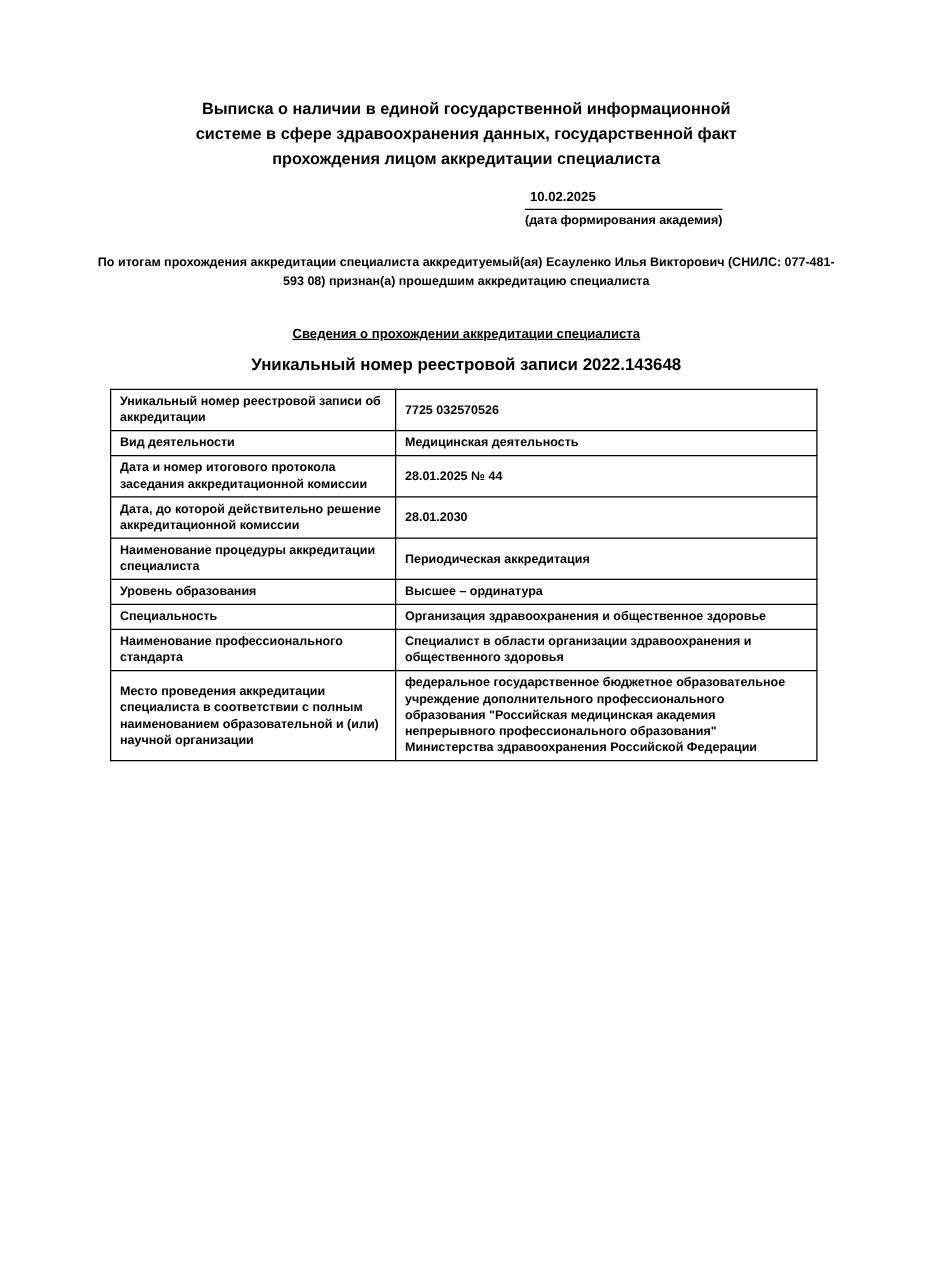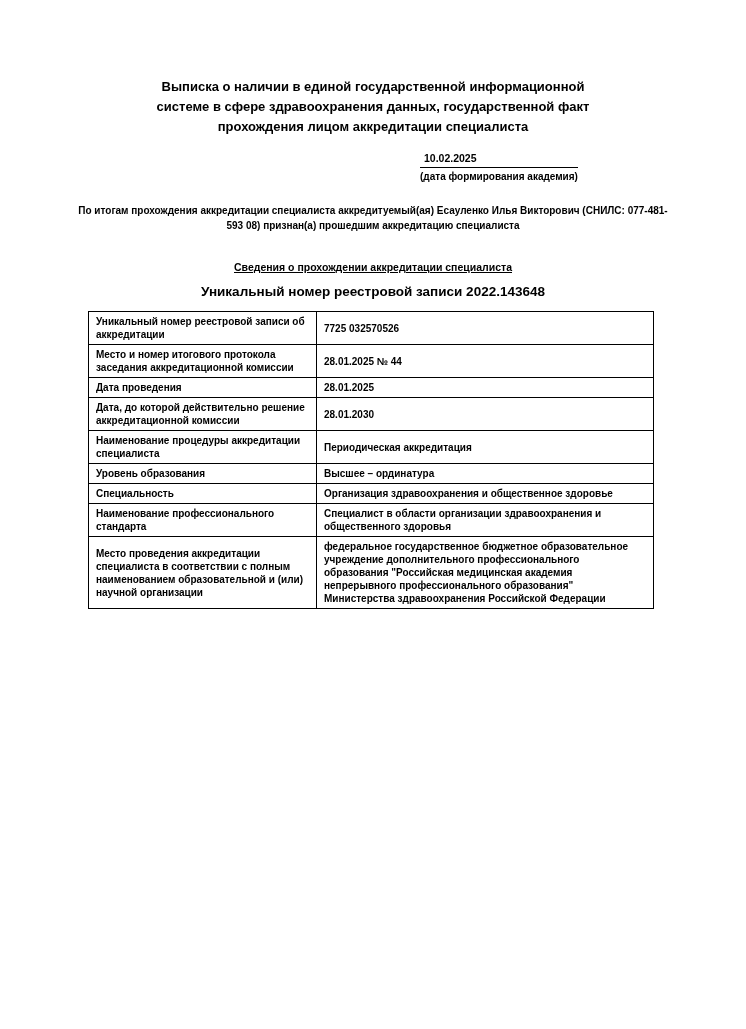--- a/index.html
+++ b/index.html
@@ -99,26 +99,26 @@
 
   <div class="record-heading">Уникальный номер реестровой записи 2022.143648</div>
 
   <table class="info-table">
     <tbody>
       <tr>
         <td class="cell-label">Уникальный номер реестровой записи об аккредитации</td>
         <td class="cell-value">7725 032570526</td>
       </tr>
       <tr>
-        <td class="cell-label">Место и номер итогового протокола заседания аккредитационной комиссии</td>
-        <td class="cell-value">28.01.2025 № 44</td>
+        <td class="cell-label">Вид деятельности</td>
+        <td class="cell-value">Медицинская деятельность</td>
       </tr>
       <tr>
-        <td class="cell-label">Дата проведения</td>
-        <td class="cell-value">28.01.2025</td>
+        <td class="cell-label">Дата и номер итогового протокола заседания аккредитационной комиссии</td>
+        <td class="cell-value">28.01.2025 № 44</td>
       </tr>
       <tr>
         <td class="cell-label">Дата, до которой действительно решение аккредитационной комиссии</td>
         <td class="cell-value">28.01.2030</td>
       </tr>
       <tr>
         <td class="cell-label">Наименование процедуры аккредитации специалиста</td>
         <td class="cell-value">Периодическая аккредитация</td>
       </tr>
       <tr>

